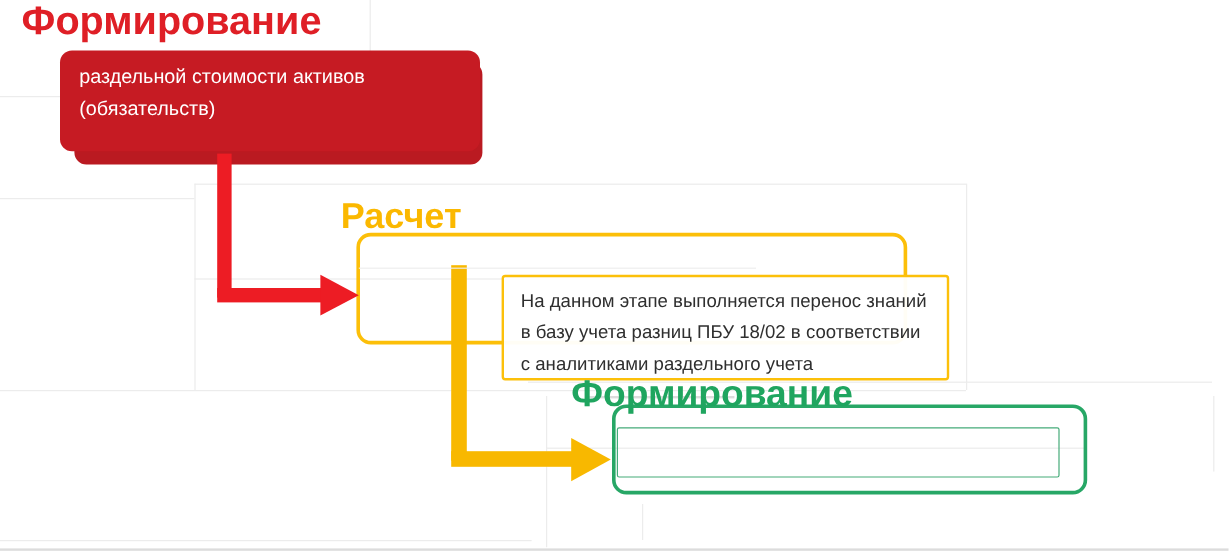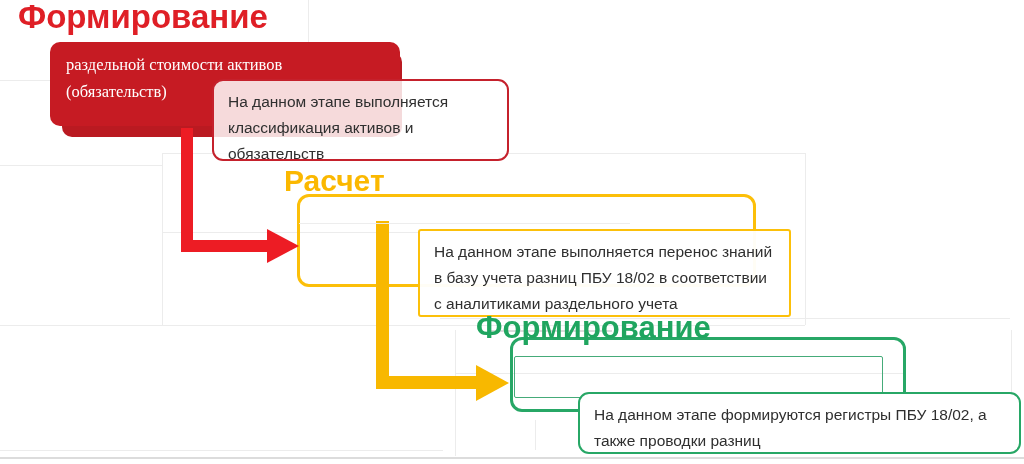--- a/index.html
+++ b/index.html
@@ -14,21 +14,21 @@
   
   .stage-title{position:absolute;font-weight:bold;z-index:6;white-space:nowrap;letter-spacing:0;}
   .t-red{left:18px;top:-2px;font-size:33px;color:#df1f26;}
   .t-yellow{left:284px;top:164px;font-size:30px;color:#fbb800;}
   .t-green{left:476px;top:310px;font-size:31px;color:#1fa55f;}
   
   .redbox-back{position:absolute;left:62px;top:52px;width:340px;height:85px;
     background:#ba1a21;border-radius:10px;z-index:2;}
   .redbox{position:absolute;left:50px;top:42px;width:350px;height:84px;
     background:#c61b23;border-radius:10px;z-index:2;
-    color:#ffffff;font-size:16.5px;line-height:27px;padding:9px 16px;box-sizing:border-box;font-family:Liberation Serif, serif;}
+    color:#ffffff;font-size:16.5px;line-height:27px;padding:9px 16px;box-sizing:border-box;}
   
   .bar{position:absolute;z-index:3;}
   .red-a{background:#ed1c24;}
   .yel-a{background:#f8b800;}
   .head{position:absolute;width:0;height:0;z-index:3;}
   .head.red-h{left:267px;top:229px;border-top:17px solid transparent;
     border-bottom:17px solid transparent;border-left:32px solid #ed1c24;}
   .head.yel-h{left:476px;top:365px;border-top:18px solid transparent;
     border-bottom:18px solid transparent;border-left:33px solid #f8b800;}
   
@@ -74,38 +74,32 @@
 
   <div class="redbox-back"></div>
   <div class="redbox">
     <span>раздельной стоимости активов (обязательств)</span>
   </div>
 
   <div class="bar red-a" style="left:181px;top:128px;width:12px;height:120px;"></div>
   <div class="bar red-a" style="left:181px;top:240px;width:88px;height:12px;"></div>
   <div class="head red-h"></div>
 
-  <div class="callout c-red">
-    <span>На данном этапе выполняется классификация активов и обязательств</span>
-  </div>
 
   <div class="stage-title t-yellow">Расчет</div>
 
   <div class="obox ybox"></div>
 
   <div class="bar yel-a" style="left:376px;top:221px;width:13px;height:163px;"></div>
   <div class="bar yel-a" style="left:376px;top:376px;width:101px;height:13px;"></div>
   <div class="head yel-h"></div>
 
   <div class="callout c-yellow">
     <span>На данном этапе выполняется перенос знаний в базу учета разниц ПБУ 18/02 в соответствии с аналитиками раздельного учета</span>
   </div>
 
   <div class="stage-title t-green">Формирование</div>
 
   <div class="obox gbox"></div>
   <div class="obox gbox-inner"></div>
 
-  <div class="callout c-green">
-    <span>На данном этапе формируются регистры ПБУ 18/02, а также проводки разниц</span>
-  </div>
 
 </div>
 
 </body></html>

